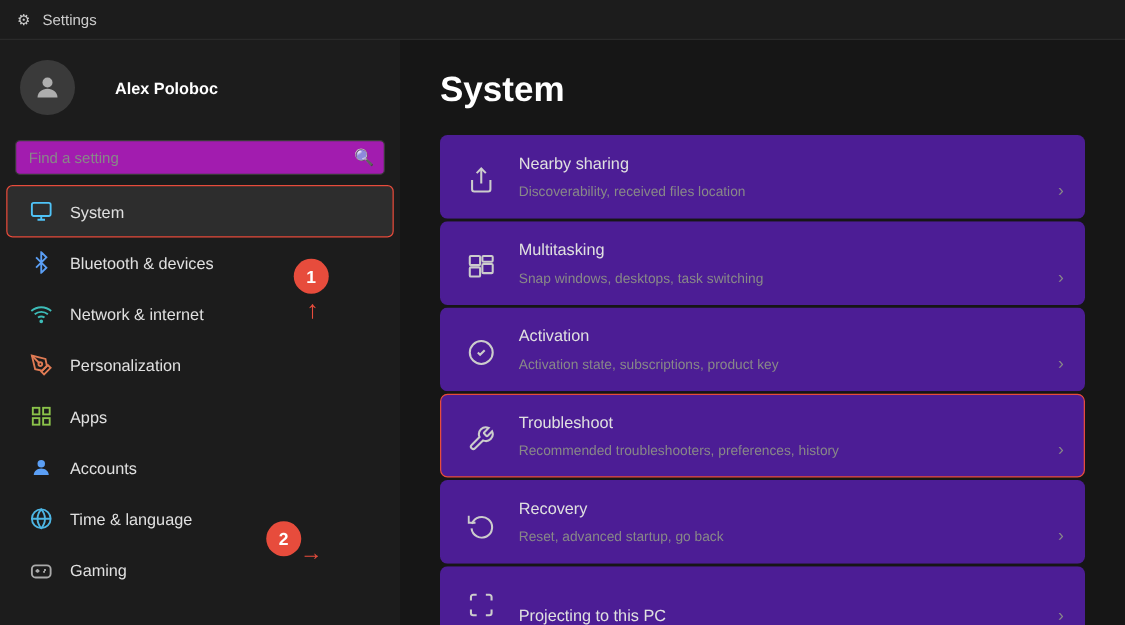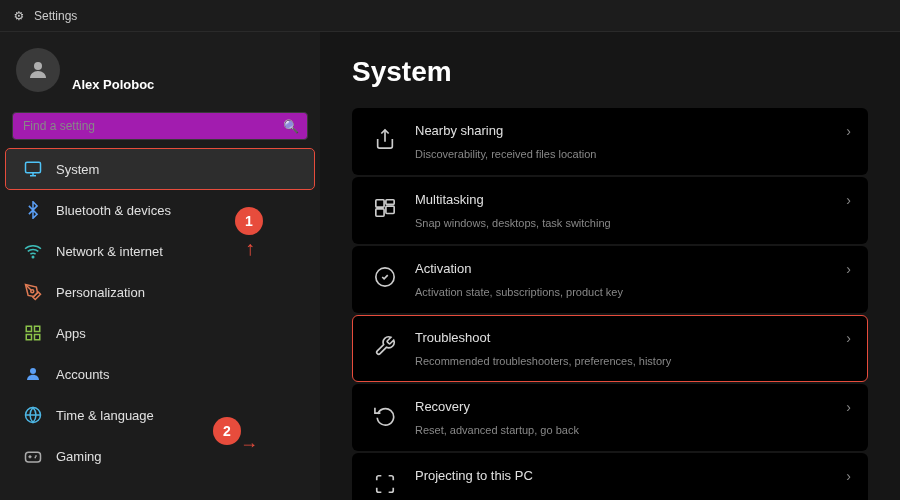--- a/index.html
+++ b/index.html
@@ -48,23 +48,24 @@
       padding-bottom: 12px;
       flex-shrink: 0;
     }
     .sidebar::-webkit-scrollbar { width: 4px; }
     .sidebar::-webkit-scrollbar-track { background: transparent; }
     .sidebar::-webkit-scrollbar-thumb { background: #444; border-radius: 2px; }
 
     
     .user-profile {
       display: flex;
-      align-items: flex-end;
+      align-items: center;
       padding: 16px 12px 16px 16px;
       cursor: pointer;
+      gap: 20px;
     }
     .avatar-circle {
       width: 44px;
       height: 44px;
       border-radius: 50%;
       background: #3a3a3a;
       display: flex;
       align-items: center;
       justify-content: center;
       flex-shrink: 0;
@@ -144,23 +145,23 @@
       margin-bottom: 20px;
     }
     
     .settings-list {
       display: flex;
       flex-direction: column;
       gap: 2px;
     }
     .setting-item {
       display: flex;
-      align-items: flex-start;
+      align-items: flex-end;
       padding: 14px 16px;
-      background: #000000;
+      background: #4c1d95;
       border-radius: 6px;
       cursor: pointer;
       border: 1px solid transparent;
       position: relative;
     }
     .setting-item.highlighted {
       border: 1.5px solid #e74c3c;
     }
     .setting-icon {
       width: 32px;

